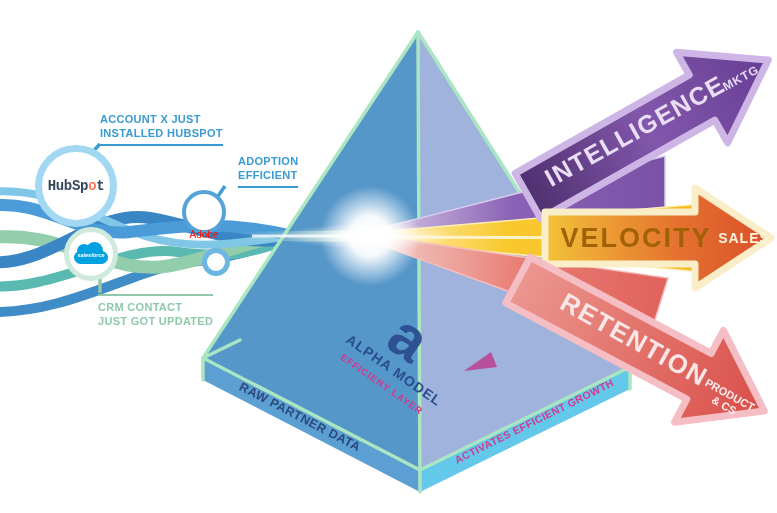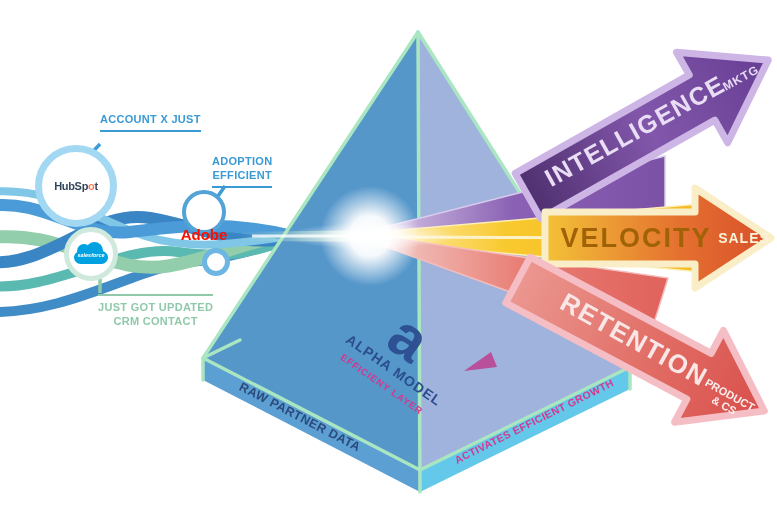--- a/index.html
+++ b/index.html
@@ -3,42 +3,42 @@
 <meta charset="utf-8">
 <style>
   html,body{margin:0;padding:0;background:#fff;}
   .stage{position:relative;width:777px;height:513px;background:#ffffff;overflow:hidden;
          font-family:"Liberation Sans",sans-serif;}
   svg.layer{position:absolute;left:0;top:0;}
   .z1{z-index:1}.z4{z-index:4}.z5{z-index:5}
 
   
   .callout{position:absolute;font-weight:bold;font-size:11px;line-height:14px;
-           letter-spacing:.3px;width:-moz-fit-content;width:fit-content;z-index:6;text-align:center;}
+           letter-spacing:.3px;width:-moz-fit-content;width:fit-content;z-index:6;}
   .callout.blue{color:#3a9ad3;border-color:#3a9ad3;}
   .callout.sage{color:#8fc9aa;border-color:#8fc9aa;}
   .u-under{border-bottom:2px solid;padding-bottom:4px;}
   .u-over{border-top:2px solid;padding-top:4px;}
 
   
   .node{position:absolute;background:#fff;border-radius:50%;display:flex;
         align-items:center;justify-content:center;z-index:6;box-sizing:border-box;}
   .node-hubspot{left:35px;top:145px;width:82px;height:82px;border:7px solid #a3d8f2;}
-  .hs-word{font-size:11px;font-weight:bold;color:#33475b;letter-spacing:-0.3px;}
+  .hs-word{font-size:14px;font-weight:bold;color:#33475b;letter-spacing:-0.3px;font-family:Liberation Mono, monospace;}
   .hs-o{color:#ff7a59;}
   .node-salesforce{left:64px;top:227px;width:54px;height:54px;border:5px solid #cfe9dc;}
   .cloud{position:relative;width:34px;height:13px;background:#00a1e0;border-radius:8px;margin-top:6px;}
   .cloud:before{content:"";position:absolute;left:3px;top:-7px;width:14px;height:14px;
                 background:#00a1e0;border-radius:50%;}
   .cloud:after{content:"";position:absolute;right:5px;top:-9px;width:17px;height:17px;
                background:#00a1e0;border-radius:50%;}
   .cloud span{position:absolute;left:0;right:0;top:1px;text-align:center;color:#fff;
               font-size:5.5px;font-style:italic;font-weight:bold;z-index:1;}
   .node-adobe{left:182px;top:190px;width:44px;height:44px;border:4px solid #54a3d8;}
-  .adobe-word{color:#fa0f00;font-weight:bold;font-size:15px;margin-top:44px;}
+  .adobe-word{color:#fa0f00;font-weight:normal;font-size:10px;margin-top:44px;}
   .node-dot{left:202px;top:248px;width:28px;height:28px;border:5px solid #6db6e4;}
 
   
   .rlabel{position:absolute;font-weight:bold;white-space:nowrap;z-index:6;
           transform-origin:center;}
   .facelabel{z-index:3;}
   .ctr{transform:translate(-50%,-50%);}
 </style>
 </head>
 <body>
@@ -142,28 +142,29 @@
     <g transform="translate(545,238)">
       <polygon points="0,-26 150,-26 150,-50 226,0 150,50 150,26 0,26" fill="url(#gaV)" stroke="#f9eec7" stroke-width="7" stroke-linejoin="round"></polygon>
     </g>
     <g transform="translate(518,280) rotate(28)">
       <polygon points="0,-26 205,-26 205,-52 279,0 205,52 205,26 0,26" fill="url(#gaR)" stroke="#f5bdc4" stroke-width="7" stroke-linejoin="round"></polygon>
     </g>
   </svg>
 
   <div class="callout blue u-under" style="left:100px;top:112px;">
     <div>ACCOUNT X JUST</div>
-  </div>
-  <div class="callout blue u-under" style="left:212px;top:154px;">
+    <div>INSTALLED HUBSPOT</div>
+  </div>
+  <div class="callout blue u-under" style="left:238px;top:154px;">
     <div>ADOPTION</div>
     <div>EFFICIENT</div>
   </div>
   <div class="callout sage u-over" style="left:98px;top:294px;">
+    <div>CRM CONTACT</div>
     <div>JUST GOT UPDATED</div>
-    <div>CRM CONTACT</div>
   </div>
 
   <div class="node node-hubspot">
     <span class="hs-word"><span>HubSp</span><span class="hs-o">o</span><span>t</span></span>
   </div>
   <div class="node node-salesforce">
     <div class="cloud">
       <span>salesforce</span>
     </div>
   </div>

